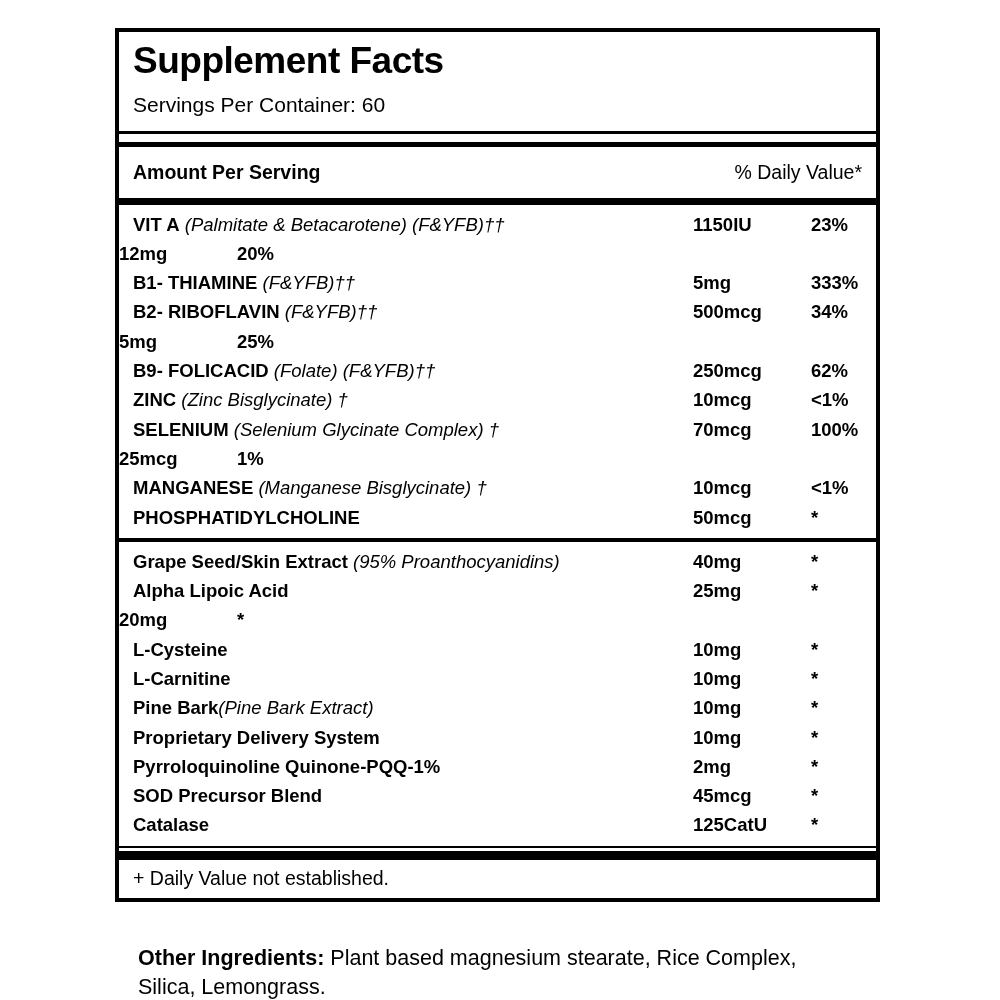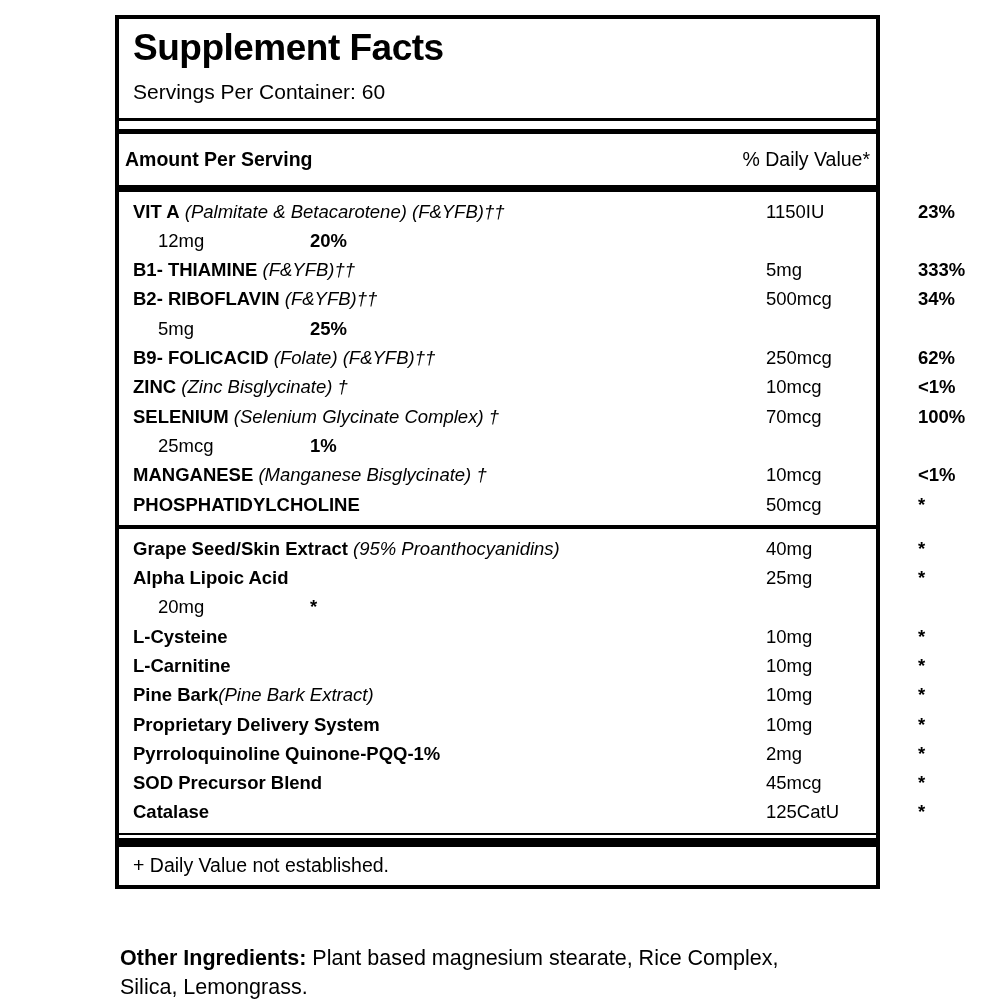--- a/index.html
+++ b/index.html
@@ -2,45 +2,45 @@
 <html><head>
 <meta charset="utf-8">
 <style>
   html,body{margin:0;padding:0;}
   body{
     width:1000px;height:1000px;background:#ffffff;color:#000;
     font-family:"Liberation Sans","DejaVu Sans",sans-serif;
     position:relative;overflow:hidden;
   }
   .label-box{
-    position:absolute;left:115px;top:15px;width:765px;
+    position:absolute;left:115px;top:28px;width:765px;
     border:4px solid #000;background:#fff;box-sizing:border-box;
   }
   
   .hdr{padding:8px 14px 14px 14px;}
   .title{font-size:37px;font-weight:900;letter-spacing:-0.5px;line-height:1.15;}
   .serving-row{display:flex;justify-content:space-between;font-size:21px;margin-top:10px;}
   .hdr-sep{border-top:3px solid #000;height:8px;border-bottom:5px solid #000;}
   
   .amt-row{display:flex;justify-content:space-between;align-items:center;
-    padding:14px 6px;font-size:19.5px;border-bottom:7px solid #000;gap:26px;}
+    padding:14px 14px;font-size:19.5px;border-bottom:7px solid #000;gap:26px;}
   .amt-row .left{font-weight:bold;}
   
   .tbl{padding:5px 0 6px 0;}
-  .row{display:flex;align-items:baseline;height:29.3px;font-size:18.5px;line-height:29.3px;gap:34px;}
+  .row{display:flex;align-items:baseline;height:29.3px;font-size:18.5px;line-height:29.3px;}
   .row .name{flex:0 0 560px;padding-left:14px;font-weight:bold;white-space:pre-wrap;overflow:hidden;}
   .row .name .detail{font-weight:normal;font-style:italic;}
-  .row .amount{flex:0 0 118px;font-weight:normal;margin-left:39px;}
+  .row .amount{flex:0 0 118px;font-weight:bold;}
   .row .dv{flex:1;font-weight:bold;}
   .mid-rule{border-top:4px solid #000;}
   .bot-sep{border-top:2px solid #000;height:3px;border-bottom:9px solid #000;}
   .footnote{padding:7px 2px 8px 14px;font-size:19.5px;}
   
   .other{
-    position:absolute;left:120px;top:922px;width:680px;
+    position:absolute;left:138px;top:922px;width:680px;
     font-size:21.5px;line-height:1.35;
   }
   .other b{font-weight:bold;}
 </style>
 </head>
 <body>
 
 <div class="label-box">
 
   <div class="hdr">

